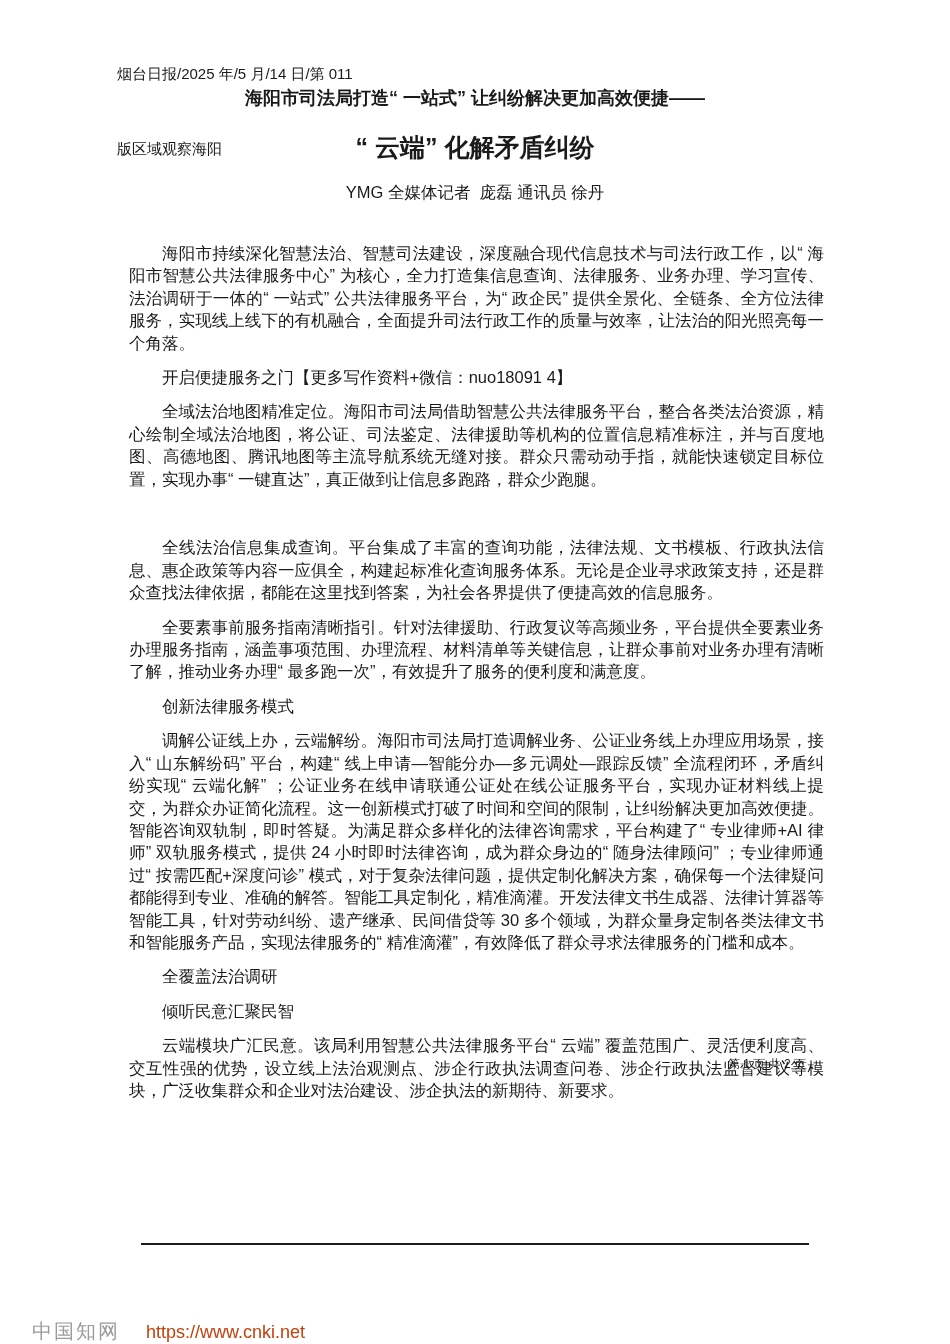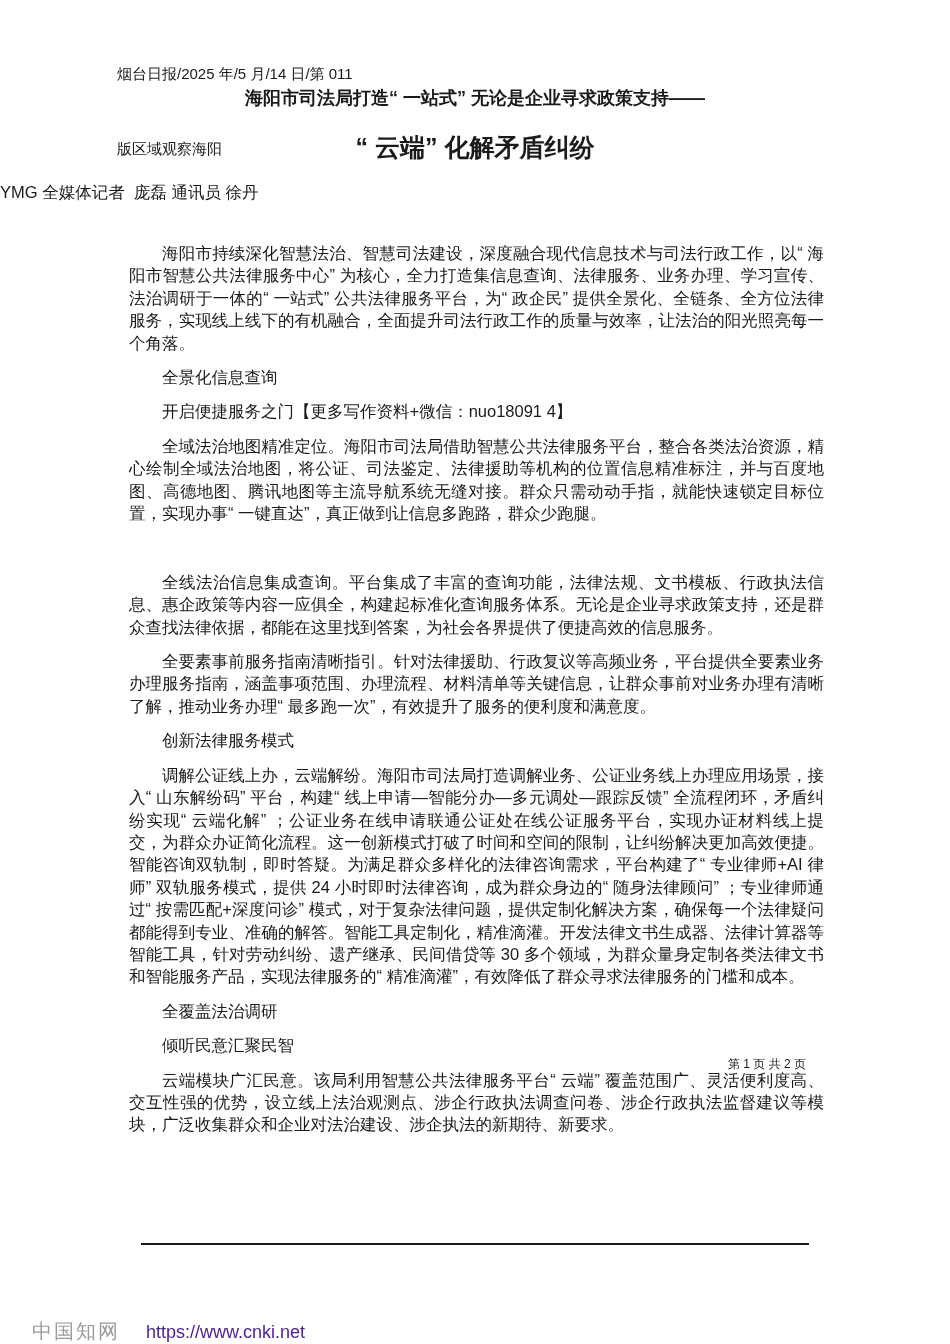--- a/index.html
+++ b/index.html
@@ -43,20 +43,21 @@
     font-size: 25px;
     font-weight: bold;
     white-space: pre;
     margin-top: 8px;
   }
   .byline {
     position: absolute;
     left: 0;
     right: 0;
     top: 182px;
+    text-align: center;
     font-size: 16.5px;
     white-space: pre;
   }
   .article {
     position: absolute;
     left: 117px;
     top: 230px;
     width: 719px;
     font-size: 16.5px;
     line-height: 22.4px;
@@ -94,43 +95,42 @@
     gap: 26px;
   }
   .watermark .brand {
     font-size: 20px;
     letter-spacing: 2px;
     color: #9b9b9b;
     margin-top: 32px;
   }
   .watermark .url {
     font-size: 18px;
-    color: #4c1d95;
+    color: #c2410c;
     text-decoration: none;
   }
 </style>
 </head>
 <body>
 
 <div class="page">
 
   <div class="doc-header">
     <div>烟台日报/2025 年/5 月/14 日/第 011</div>
     <div>版区域观察海阳</div>
   </div>
 
-  <div class="supertitle">海阳市司法局打造“ 一站式” 无论是企业寻求政策支持——</div>
+  <div class="supertitle">海阳市司法局打造“ 一站式” 让纠纷解决更加高效便捷——</div>
 
   <h1 class="main-title">“ 云端” 化解矛盾纠纷</h1>
 
   <div class="byline">YMG 全媒体记者  庞磊 通讯员 徐丹</div>
 
   <div class="article">
       <p class="para">海阳市持续深化智慧法治、智慧司法建设，深度融合现代信息技术与司法行政工作，以“ 海阳市智慧公共法律服务中心” 为核心，全力打造集信息查询、法律服务、业务办理、学习宣传、法治调研于一体的“ 一站式” 公共法律服务平台，为“ 政企民” 提供全景化、全链条、全方位法律服务，实现线上线下的有机融合，全面提升司法行政工作的质量与效率，让法治的阳光照亮每一个角落。</p>
-      <p class="para">全景化信息查询</p>
       <p class="para">开启便捷服务之门【更多写作资料+微信：nuo18091 4】</p>
       <p class="para">全域法治地图精准定位。海阳市司法局借助智慧公共法律服务平台，整合各类法治资源，精心绘制全域法治地图，将公证、司法鉴定、法律援助等机构的位置信息精准标注，并与百度地图、高德地图、腾讯地图等主流导航系统无缝对接。群众只需动动手指，就能快速锁定目标位置，实现办事“ 一键直达”，真正做到让信息多跑路，群众少跑腿。</p>
       <p class="para spacer"></p>
       <p class="para">全线法治信息集成查询。平台集成了丰富的查询功能，法律法规、文书模板、行政执法信息、惠企政策等内容一应俱全，构建起标准化查询服务体系。无论是企业寻求政策支持，还是群众查找法律依据，都能在这里找到答案，为社会各界提供了便捷高效的信息服务。</p>
       <p class="para">全要素事前服务指南清晰指引。针对法律援助、行政复议等高频业务，平台提供全要素业务办理服务指南，涵盖事项范围、办理流程、材料清单等关键信息，让群众事前对业务办理有清晰了解，推动业务办理“ 最多跑一次”，有效提升了服务的便利度和满意度。</p>
       <p class="para">创新法律服务模式</p>
       <p class="para">调解公证线上办，云端解纷。海阳市司法局打造调解业务、公证业务线上办理应用场景，接入“ 山东解纷码” 平台，构建“ 线上申请—智能分办—多元调处—跟踪反馈” 全流程闭环，矛盾纠纷实现“ 云端化解” ；公证业务在线申请联通公证处在线公证服务平台，实现办证材料线上提交，为群众办证简化流程。这一创新模式打破了时间和空间的限制，让纠纷解决更加高效便捷。智能咨询双轨制，即时答疑。为满足群众多样化的法律咨询需求，平台构建了“ 专业律师+AI 律师” 双轨服务模式，提供 24 小时即时法律咨询，成为群众身边的“ 随身法律顾问” ；专业律师通过“ 按需匹配+深度问诊” 模式，对于复杂法律问题，提供定制化解决方案，确保每一个法律疑问都能得到专业、准确的解答。智能工具定制化，精准滴灌。开发法律文书生成器、法律计算器等智能工具，针对劳动纠纷、遗产继承、民间借贷等 30 多个领域，为群众量身定制各类法律文书和智能服务产品，实现法律服务的“ 精准滴灌”，有效降低了群众寻求法律服务的门槛和成本。</p>
       <p class="para">全覆盖法治调研</p>
       <p class="para">倾听民意汇聚民智</p>
       <p class="para">云端模块广汇民意。该局利用智慧公共法律服务平台“ 云端” 覆盖范围广、灵活便利度高、交互性强的优势，设立线上法治观测点、涉企行政执法调查问卷、涉企行政执法监督建议等模块，广泛收集群众和企业对法治建设、涉企执法的新期待、新要求。</p>

